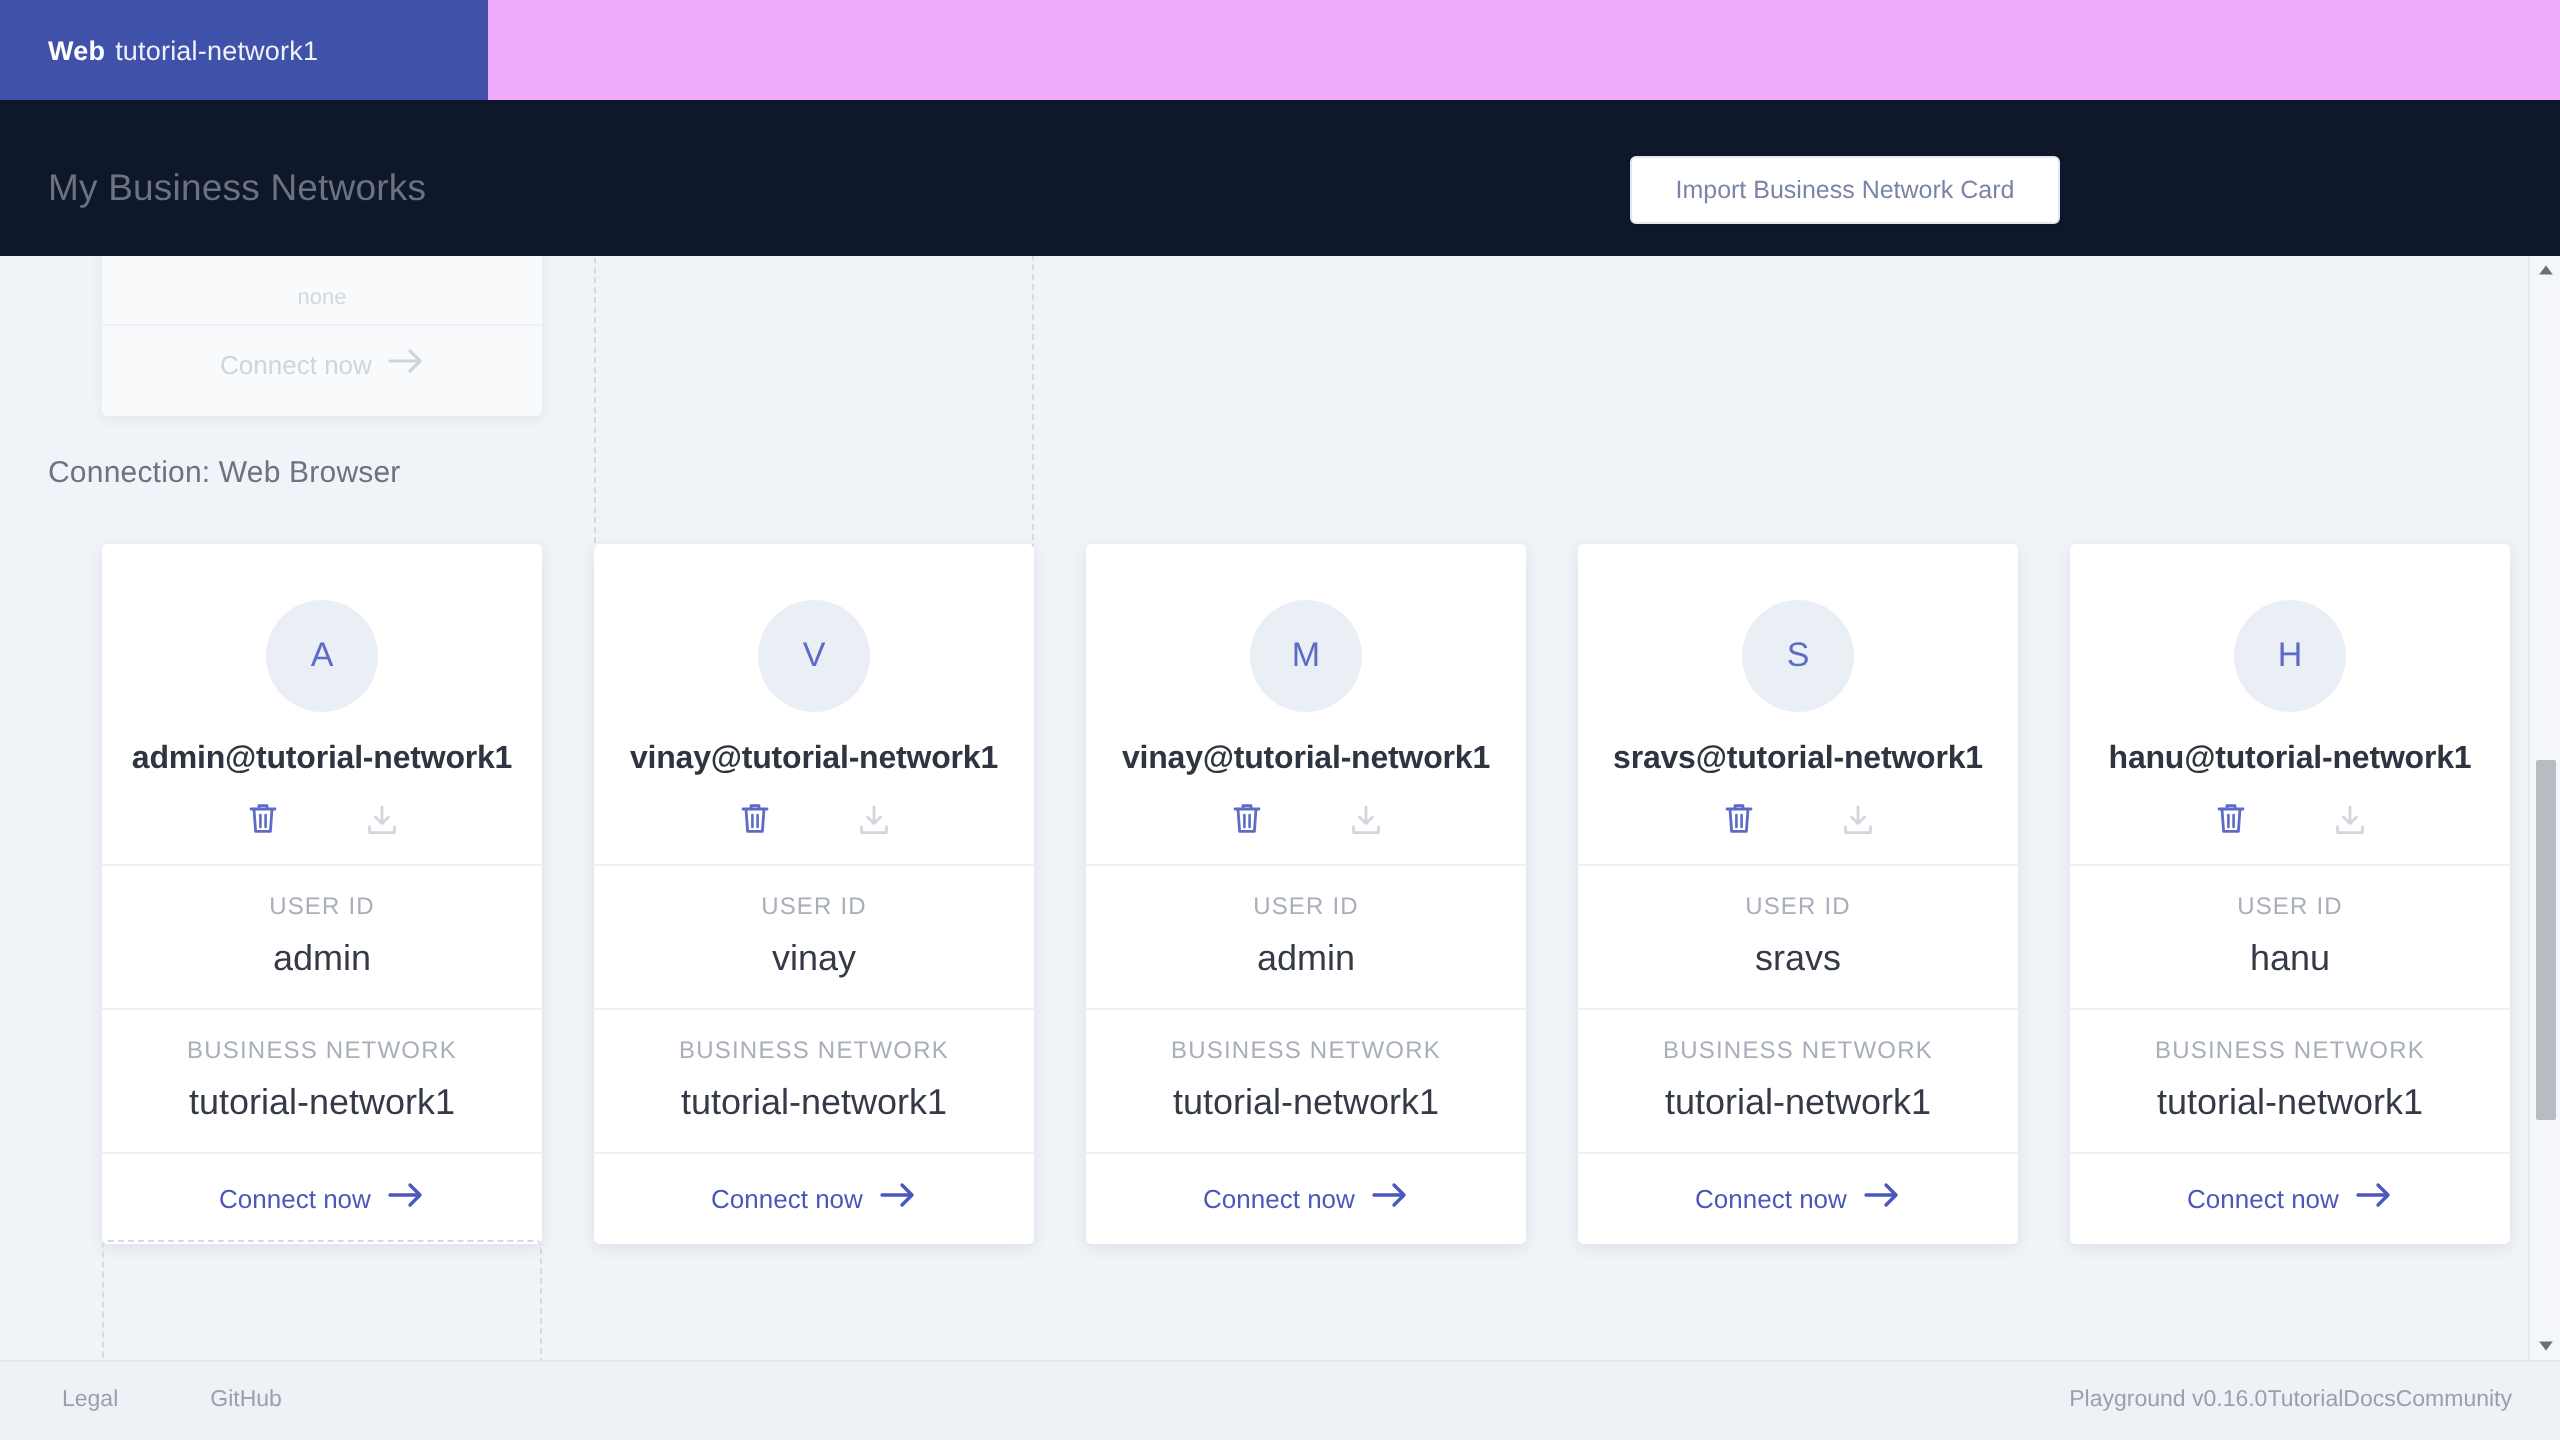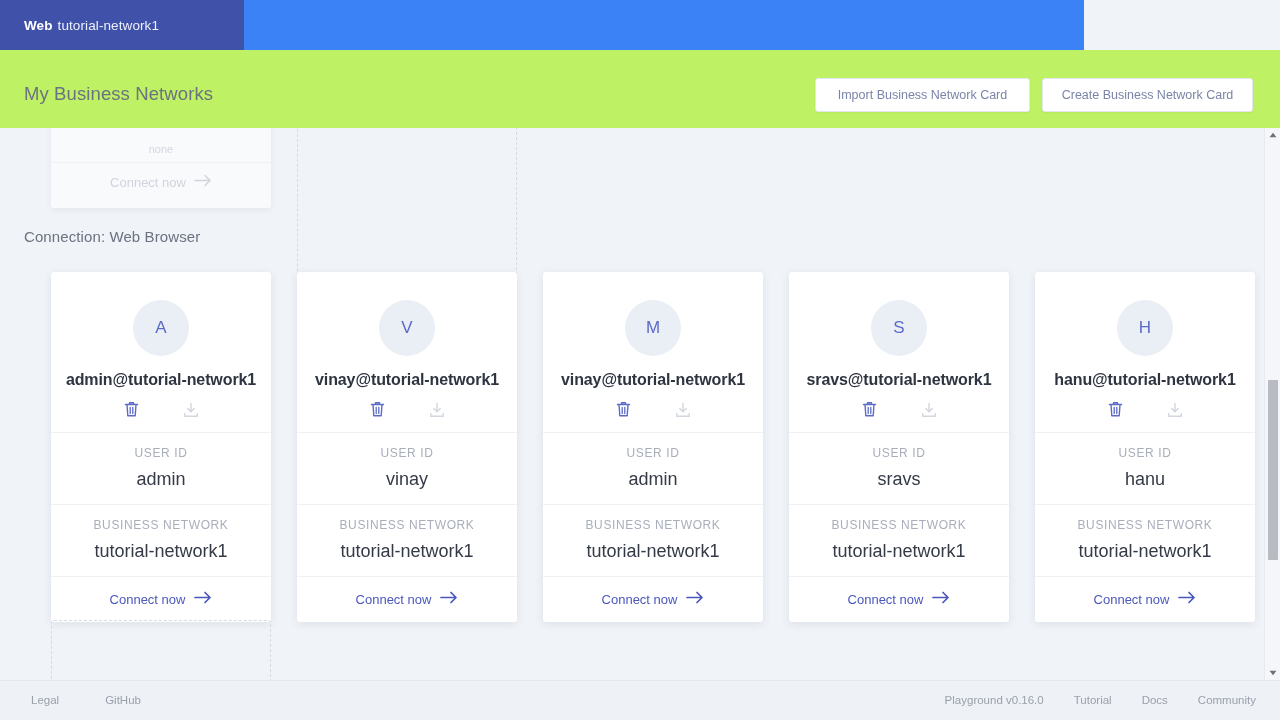--- a/index.html
+++ b/index.html
@@ -6,41 +6,41 @@
   html, body {
     width: 1280px; height: 720px;
     overflow: hidden;
     font-family: "Liberation Sans", sans-serif;
     background: #f0f3f7;
   }
 
   
   .app-header {
     position: absolute; top: 0; left: 0;
-    width: 1084px; height: 50px;
-    background: #3b82f6;
+    width: 1280px; height: 50px;
+    background: #f0abfc;
     display: flex; align-items: flex-end;
   }
   .header-tab {
     width: 244px; height: 50px;
     background: #3f51a8;
     display: flex; align-items: center;
     padding-left: 24px;
     color: #ffffff;
     font-size: 13.5px;
     letter-spacing: .1px;
   }
   .header-tab .tab-strong { font-weight: bold; margin-right: 5px; }
   .header-tab .tab-rest { font-weight: 400; color: #eef0fb; }
 
   
   .title-row {
     position: absolute; top: 50px; left: 0;
     width: 1280px; height: 78px;
-    background: #bef264;
+    background: #0f172a;
   }
   .page-title {
     position: absolute; left: 24px; top: 33px;
     font-size: 18.5px; color: #6b7280; font-weight: 400;
     letter-spacing: .1px;
   }
   .btn {
     position: absolute; top: 28px;
     height: 34px;
     background: #ffffff;
@@ -181,39 +181,38 @@
     width: 1280px; height: 40px;
     background: #eef1f6;
     border-top: 1px solid #e4e8ef;
   }
   .footer-left {
     position: absolute; left: 31px; top: 13px;
     display: flex; gap: 46px;
   }
   .footer-right {
     position: absolute; right: 24px; top: 13px;
-    display: flex; gap: 30px; align-items: center;
+    display: flex; align-items: center;
   }
   .footer-link { font-size: 11.5px; color: #9aa0ab; cursor: pointer; }
   .footer-text { font-size: 11.5px; color: #9aa0ab; }
 </style>
 </head>
 <body>
 
 <div class="app-header">
   <div class="header-tab">
     <span class="tab-strong">Web</span>
     <span class="tab-rest">tutorial-network1</span>
   </div>
 </div>
 
 <div class="title-row">
   <div class="page-title">My Business Networks</div>
   <div class="btn btn-import">Import Business Network Card</div>
-  <div class="btn btn-create">Create Business Network Card</div>
 </div>
 
 <div class="scroll-region">
 
   <div class="partial-row">
     <div class="partial-card">
       <div class="pc-label">none</div>
       <div class="pc-divider"></div>
       <div class="pc-connect">
         <span>Connect now</span>

